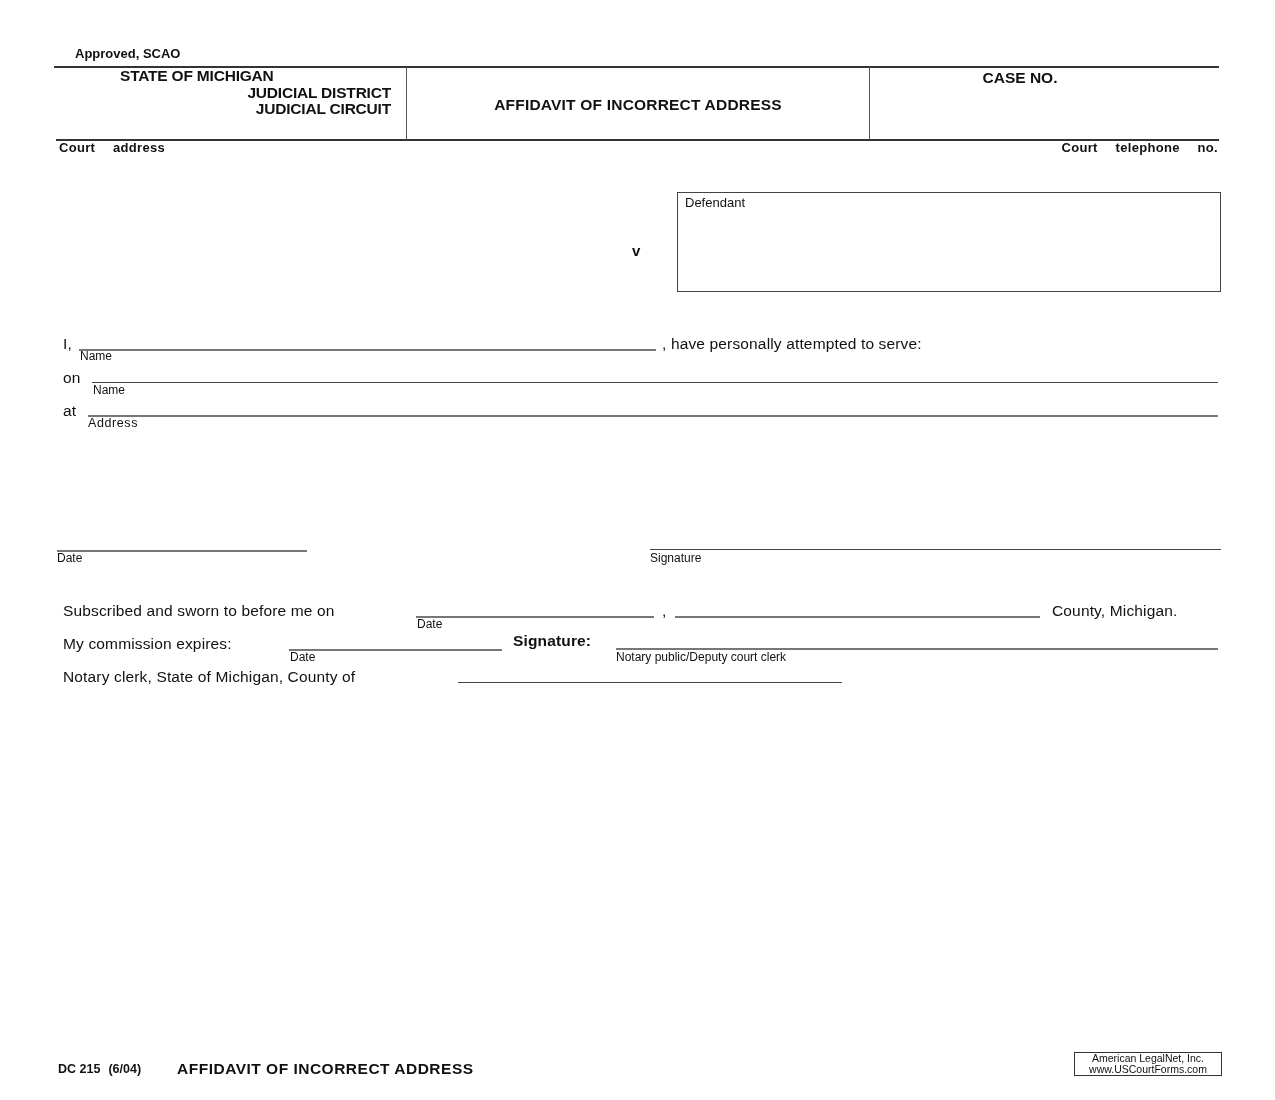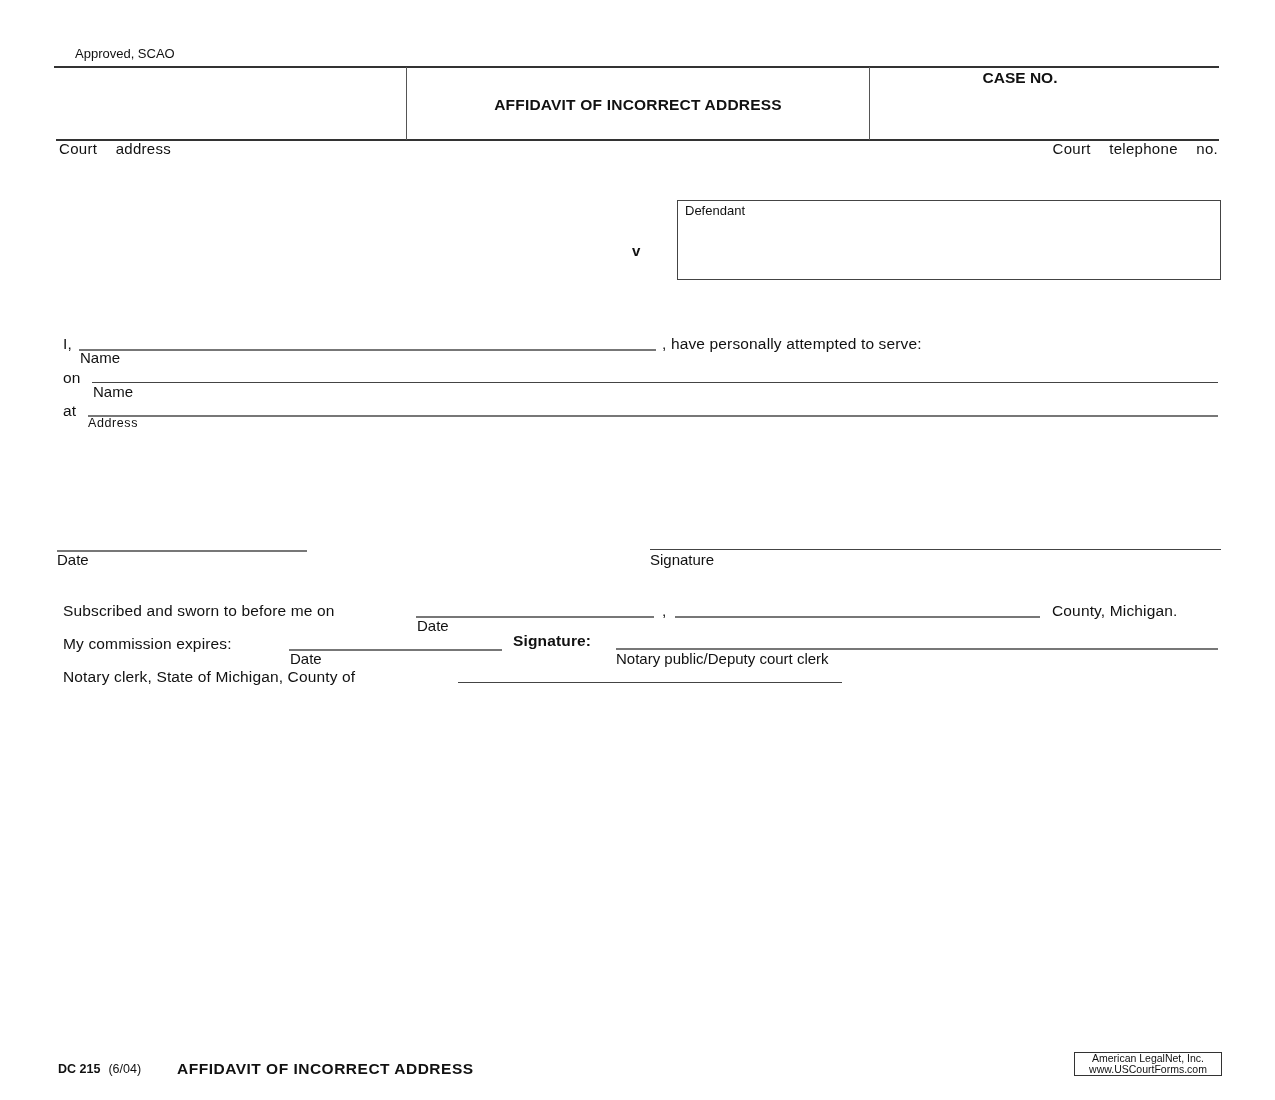--- a/index.html
+++ b/index.html
@@ -6,69 +6,74 @@
     html, body {
       width: 1275px; height: 1100px;
       background: #ffffff;
       color: #111111;
       font-family: "Liberation Sans", "DejaVu Sans", sans-serif;
       overflow: hidden;
     }
     .page { position: relative; width: 1275px; height: 1100px; }
     .abs { position: absolute; white-space: nowrap; }
 
-    .approved { left: 75px; top: 46px; font-size: 13px; }
+    .approved { left: 75px; top: 46px; font-size: 13px; font-weight: bold; }
 
     
     .hline { position: absolute; height: 0; border-top: 2px solid #333; }
     .vline { position: absolute; width: 0; border-left: 1.5px solid #555; }
 
     .hdr-left { position: absolute; left: 56px; top: 68px; width: 335px; text-align: right; font-weight: bold; font-size: 15.5px; line-height: 16.5px; letter-spacing: -0.2px; }
     .hdr-left .state { display: block; text-align: left; padding-left: 64px; }
     .hdr-title { position: absolute; left: 408px; top: 96px; width: 460px; text-align: center; font-weight: bold; font-size: 15.5px; letter-spacing: 0.2px; }
     .hdr-case { position: absolute; left: 870px; top: 69px; width: 300px; text-align: center; font-weight: bold; font-size: 15.5px; }
 
-    .sub-label { font-size: 15px; font-weight: normal; letter-spacing: 0.3px; }
+    .sub-label { font-size: 13px; font-weight: bold; letter-spacing: 0.3px; }
     .court-address { left: 59px; top: 140px; word-spacing: 14px; }
     .court-phone { right: 57px; top: 140px; word-spacing: 14px; }
 
     
     .box { position: absolute; border: 1.5px solid #444; }
     .plaintiff-box { left: 56px; top: 200px; width: 544px; height: 100px; }
-    .defendant-box { left: 677px; top: 200px; width: 544px; height: 80px; }
+    .defendant-box { left: 677px; top: 192px; width: 544px; height: 100px; }
     .checkbox { position: absolute; width: 18px; height: 13px; border: 1px solid #555; background: #fff; }
     .cb1 { left: 19px; top: 37px; }
     .cb2 { left: 19px; top: 70px; border-color: #999; }
     .people-label { position: absolute; left: 43px; top: 35px; font-weight: bold; font-size: 15px; letter-spacing: -0.1px; }
     .line { position: absolute; height: 0; border-top: 1.3px solid #444; }
     .line.gray { border-top: 2px solid #777; }
     .vs { position: absolute; left: 632px; top: 242px; font-weight: bold; font-size: 15px; }
     .defendant-label { position: absolute; left: 7px; top: 2px; font-size: 13px; }
 
     .body-text { font-size: 15.5px; letter-spacing: 0.15px; }
-    .tiny { font-size: 15px; }
+    .tiny { font-size: 12px; }
     .tiny-sp { font-size: 12.5px; letter-spacing: 0.6px; }
 
     .footer-form { left: 58px; top: 1062px; font-size: 12.5px; font-weight: bold; }
-    .footer-form .rev { font-weight: normal; margin-left: 8px; }
+    .footer-form .rev { font-weight: bold; margin-left: 8px; }
     .footer-title { left: 177px; top: 1060px; font-size: 15.5px; font-weight: bold; letter-spacing: 0.5px; }
     .publisher { position: absolute; left: 1074px; top: 1052px; width: 148px; height: 24px; border: 1px solid #333; font-size: 10.5px; line-height: 11px; padding: 0 2px; text-align: center; }
   </style>
 </head>
 <body>
 
 <div class="page">
 
   <div class="abs approved">Approved,  SCAO</div>
 
   <div class="hline" style="left:54px; top:66px; width:1165px;"></div>
   <div class="hline" style="left:56px; top:139px; width:1163px;"></div>
   <div class="vline" style="left:406px; top:67px; height:73px;"></div>
   <div class="vline" style="left:869px; top:67px; height:73px;"></div>
 
+  <div class="hdr-left">
+    <span class="state">STATE OF MICHIGAN</span>
+    <span style="display:block">JUDICIAL DISTRICT</span>
+    <span style="display:block">JUDICIAL CIRCUIT</span>
+  </div>
   <div class="hdr-title">AFFIDAVIT OF INCORRECT ADDRESS</div>
   <div class="hdr-case">CASE NO.</div>
   <div class="abs" style="left:875px; top:92px; width:340px; height:44px;"></div>
 
   <div class="abs sub-label court-address">Court address</div>
   <div class="abs sub-label court-phone">Court telephone no.</div>
 
 
   <div class="vs">v</div>
 

